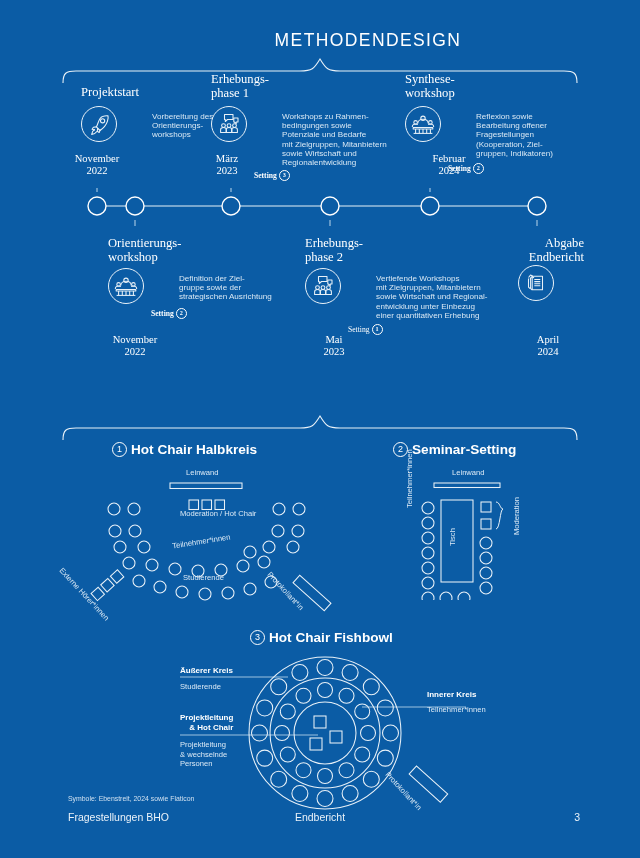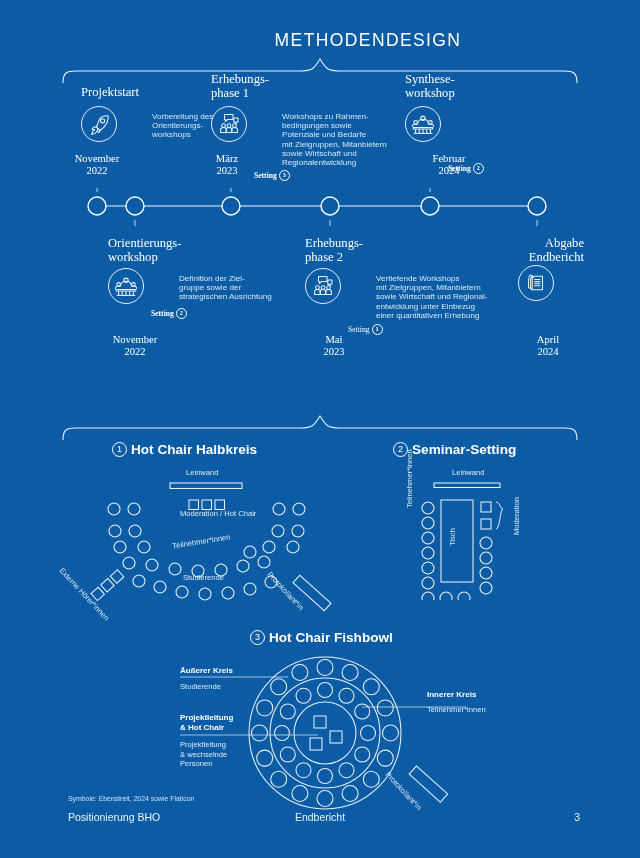--- a/index.html
+++ b/index.html
@@ -57,21 +57,21 @@
   .set-title{
     position:absolute;font-size:13.6px;font-weight:bold;color:#ffffff;
     display:flex;align-items:center;gap:4px;white-space:nowrap;
   }
   .set-title .num{
     display:inline-flex;align-items:center;justify-content:center;
     width:13px;height:13px;border:1.2px solid #fff;border-radius:50%;
     font-size:9px;font-weight:normal;line-height:1;
   }
   .slabel{position:absolute;font-size:7.6px;color:#dceaf6;white-space:nowrap;}
-  .slabel-b{position:absolute;font-size:8px;font-weight:bold;color:#ffffff;white-space:nowrap;}
+  .slabel-b{position:absolute;font-size:8px;font-weight:bold;color:#ffffff;white-space:nowrap;text-align:right;}
 
   
   .footer{
     position:absolute;left:0;top:808px;width:640px;height:24px;
     font-size:10.5px;color:#eaf2f9;
   }
   .footer .l{position:absolute;left:68px;top:3px;}
   .footer .c{position:absolute;left:0;width:640px;text-align:center;top:3px;}
   .footer .r{position:absolute;right:60px;top:3px;}
   .credit{position:absolute;left:68px;top:795px;font-size:6.9px;color:#cfe0f0;}
@@ -159,20 +159,25 @@
         <circle cx="9.6" cy="15.4" r="1.8"></circle>
           <path d="M6.3 20c0-2 1.5-3 3.3-3 .8 0 1.6.2 2.2.6"></path>
         <circle cx="24.4" cy="15.4" r="1.8"></circle>
           <path d="M27.7 20c0-2-1.5-3-3.3-3-.8 0-1.6.2-2.2.6"></path>
         <path d="M7.2 20.4h19.6v1.6H7.2z"></path>
         <path d="M9.6 22v4.3M13.3 22v4.3M17 22v4.3M20.7 22v4.3M24.4 22v4.3"></path>
         <path d="M7.6 26.4h18.8"></path>
       </g>
     </svg>
   </div>
+  <div class="desc" style="left:448px;top:112px;width:112px;">Reflexion sowie
+Bearbeitung offener
+Fragestellungen
+(Kooperation, Ziel-
+gruppen, Indikatoren)</div>
   <div class="setting-tag" style="left:448px;top:163px;">
     <span>Setting</span>
     <span class="num">2</span>
   </div>
   <div class="datelabel" style="left:418px;top:153px;width:62px;">Februar
 2024</div>
 
   <div class="phase-title" style="left:108px;top:237px;">Orientierungs-
 workshop</div>
   <div class="icon-circle" style="left:108px;top:268px;">
@@ -420,18 +425,18 @@
 &amp; wechselnde
 Personen</div>
 
   <div class="slabel-b" style="left:427px;top:690px;">Innerer Kreis</div>
   <div class="slabel" style="left:427px;top:705px;">Teilnehmer*innen</div>
 
   <div class="slabel" style="left:390px;top:770px;transform:rotate(47deg);transform-origin:left top;">Protokollant*in</div>
 
   <div class="credit">Symbole: Ebenstreit, 2024 sowie Flaticon</div>
   <div class="footer">
-    <span class="l">Positionierung BHO</span>
+    <span class="l">Fragestellungen BHO</span>
     <span class="c">Endbericht</span>
     <span class="r">3</span>
   </div>
 
 </div>
 
 </body></html>

